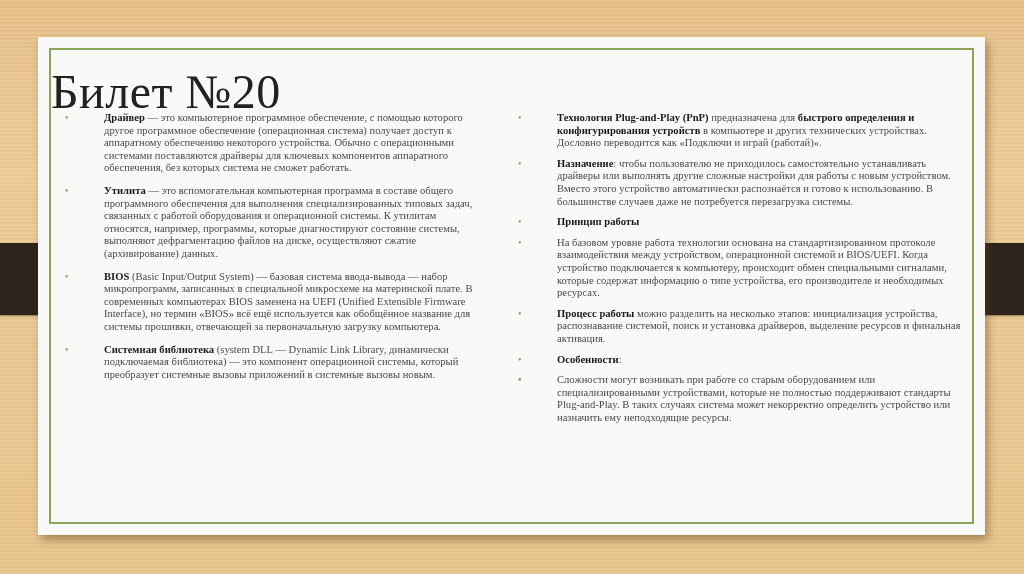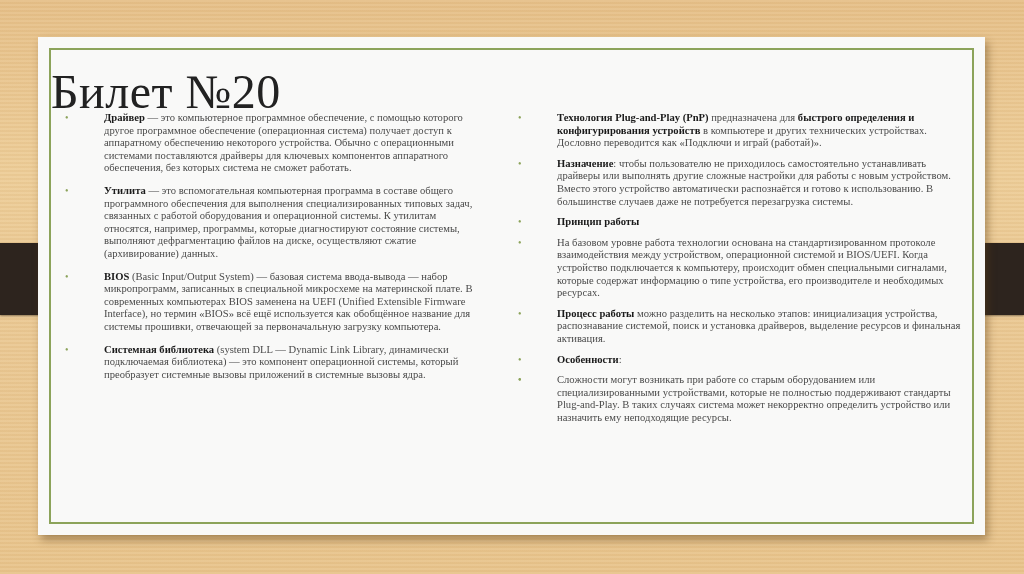--- a/index.html
+++ b/index.html
@@ -66,21 +66,21 @@
       <div class="item">
         <span class="bullet">•</span>
         <b>Утилита</b><span> — это вспомогательная компьютерная программа в составе общего программного обеспечения для выполнения специализированных типовых задач, связанных с работой оборудования и операционной системы. К утилитам относятся, например, программы, которые диагностируют состояние системы, выполняют дефрагментацию файлов на диске, осуществляют сжатие (архивирование) данных.</span>
       </div>
       <div class="item">
         <span class="bullet">•</span>
         <b>BIOS</b><span> (Basic Input/Output System) — базовая система ввода-вывода — набор микропрограмм, записанных в специальной микросхеме на материнской плате. В современных компьютерах BIOS заменена на UEFI (Unified Extensible Firmware Interface), но термин «BIOS» всё ещё используется как обобщённое название для системы прошивки, отвечающей за первоначальную загрузку компьютера.</span>
       </div>
       <div class="item">
         <span class="bullet">•</span>
-        <b>Системная библиотека</b><span> (system DLL — Dynamic Link Library, динамически подключаемая библиотека) — это компонент операционной системы, который преобразует системные вызовы приложений в системные вызовы ядра.</span>
+        <b>Системная библиотека</b><span> (system DLL — Dynamic Link Library, динамически подключаемая библиотека) — это компонент операционной системы, который преобразует системные вызовы приложений в системные вызовы новым.</span>
       </div>
     </div>
 
     <div class="col right">
       <div class="item">
         <span class="bullet">•</span>
         <b>Технология Plug-and-Play (PnP)</b><span> предназначена для </span><b>быстрого определения и конфигурирования устройств</b><span> в компьютере и других технических устройствах. Дословно переводится как «Подключи и играй (работай)».</span>
       </div>
       <div class="item">
         <span class="bullet">•</span>

